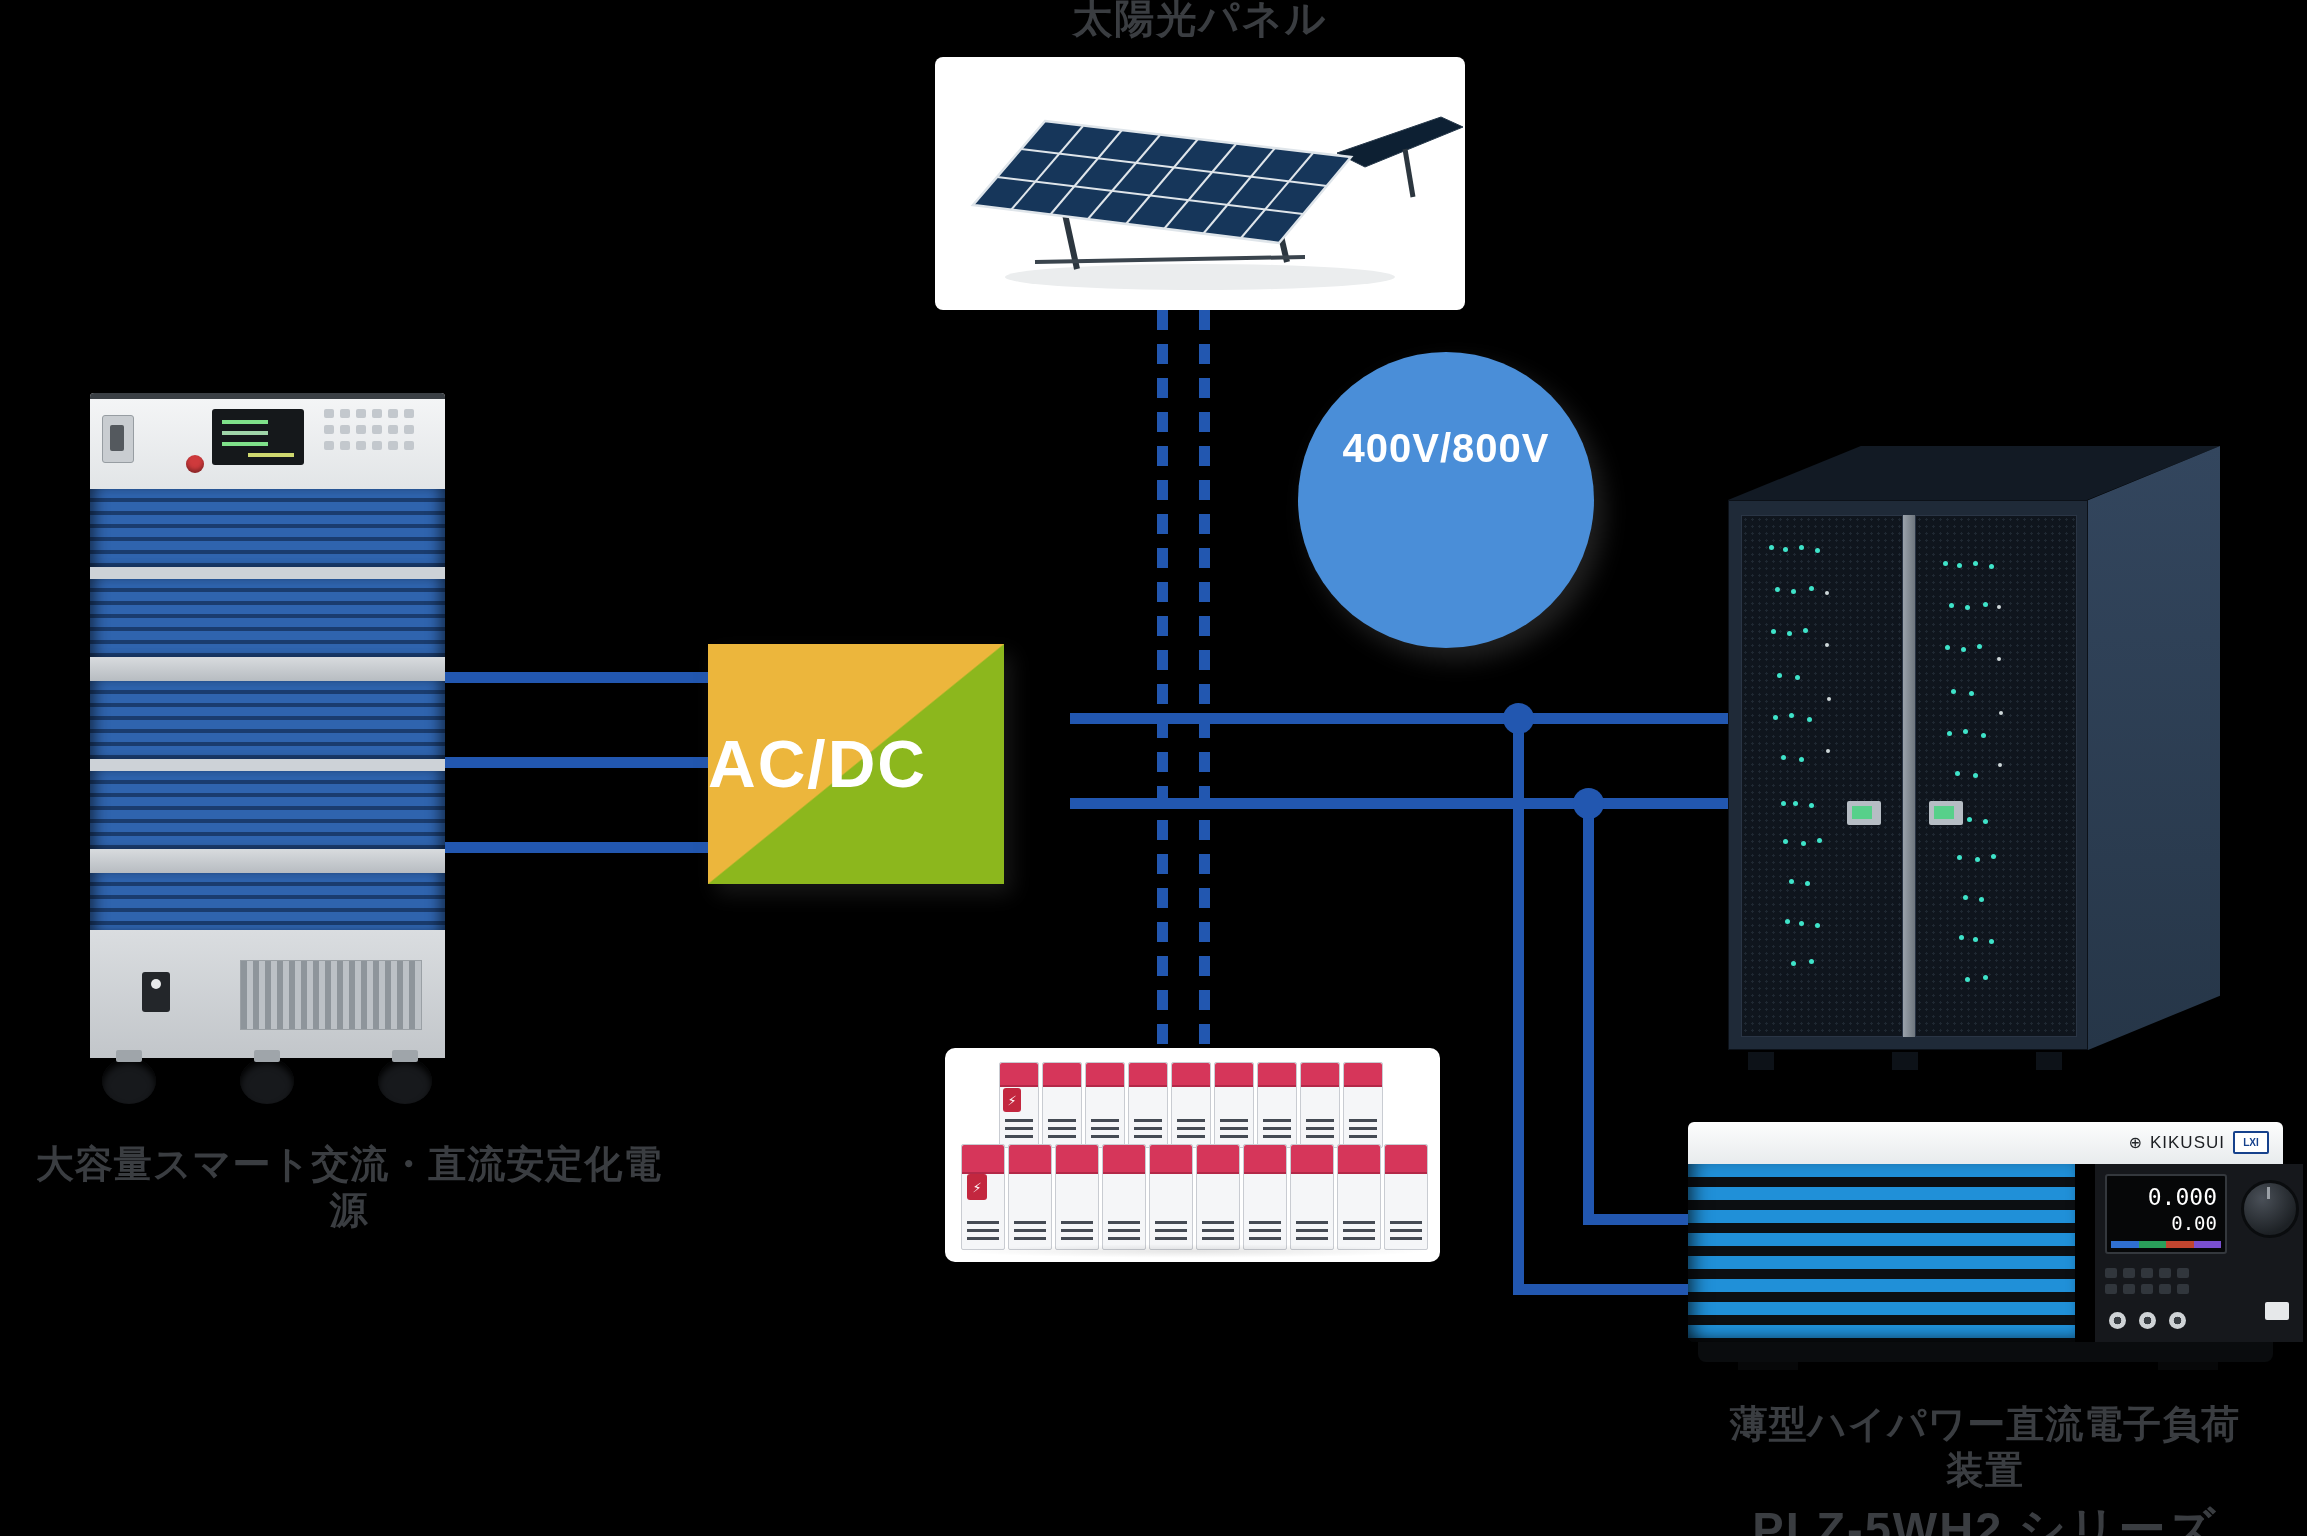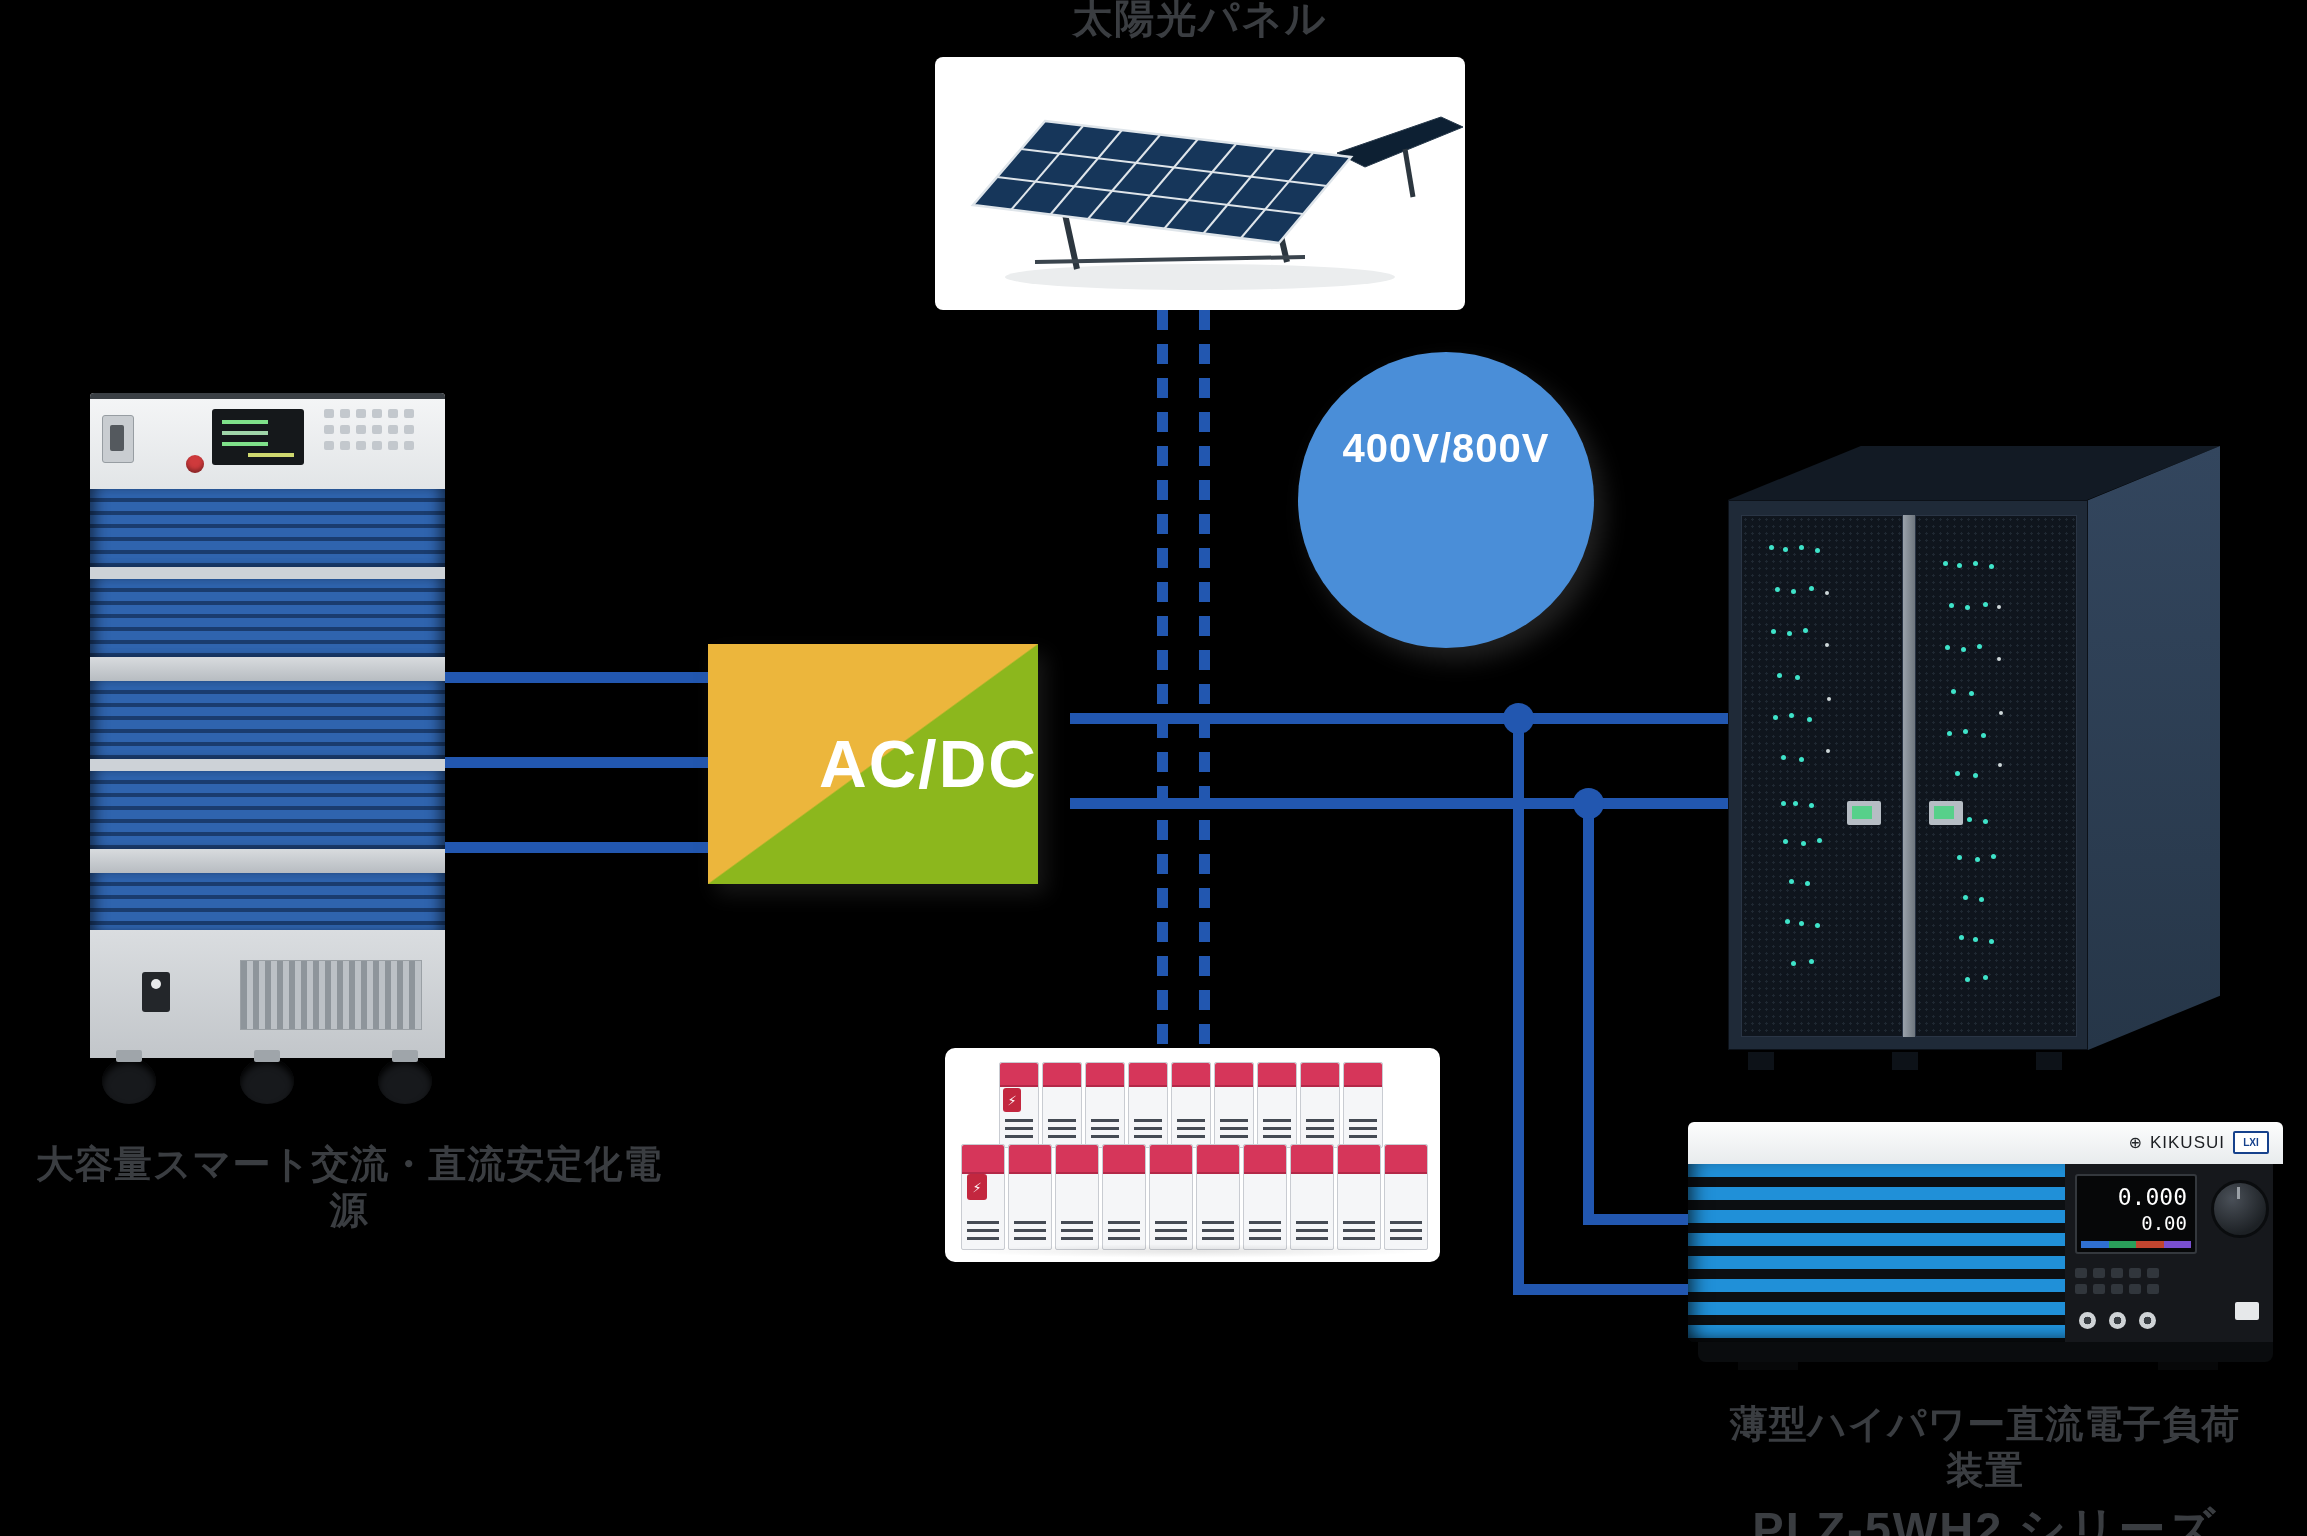--- a/index.html
+++ b/index.html
@@ -25,23 +25,23 @@
          box-shadow:10px 12px 24px rgba(110,110,110,.30);}
   .badge .t{display:block;font-size:62px;letter-spacing:3px;line-height:1.05;}
   .badge .d{display:block;font-size:36px;line-height:1.5;letter-spacing:1px;}
   #ac-badge{left:385px;top:362px;width:300px;height:300px;background:var(--ac-badge);padding-top:0;}
   #ac-badge .inner{padding-top:36px;}
   #dc-badge{left:1298px;top:352px;width:296px;height:296px;background:var(--dc-badge);}
   #dc-badge .inner{padding-top:66px;}
   #dc-badge .d{font-size:40px;}
 
   
-  #converter{left:708px;top:644px;width:330px;height:240px;
+  #converter{left:708px;top:644px;width:296px;height:240px;
      background:linear-gradient(to bottom right,var(--converter-yellow) 0 49.8%,var(--converter-green) 50.2% 100%);
-     display:flex;align-items:center;justify-content:flex-end;box-shadow:8px 10px 20px rgba(90,90,90,.25);}
+     display:flex;align-items:center;justify-content:flex-start;box-shadow:8px 10px 20px rgba(90,90,90,.25);}
   #converter span{color:#fff;font-size:66px;font-weight:800;letter-spacing:2px;}
 
   
   .card{position:absolute;background:#fff;border-radius:8px;}
 
   
   #psu{left:90px;top:393px;width:355px;height:712px;}
   .psu-top{position:absolute;left:0;top:0;width:355px;height:96px;background:linear-gradient(#f5f6f7,#e2e5e7);border-radius:4px 4px 0 0;}
   .psu-top::before{content:"";position:absolute;left:0;top:0;width:100%;height:6px;background:#3a3f44;border-radius:4px 4px 0 0;}
   .psu-conn{position:absolute;left:12px;top:22px;width:30px;height:46px;background:#c9cdd1;border:1px solid #979da2;border-radius:3px;}
@@ -104,21 +104,21 @@
   
   #load{left:1688px;top:1122px;width:595px;height:252px;}
   .load-top{position:absolute;left:0;top:0;width:595px;height:42px;background:linear-gradient(#fdfdfd,#e8ebed);border-radius:6px 6px 0 0;}
   .load-brandrow{position:absolute;right:14px;top:9px;display:flex;align-items:center;gap:8px;}
   .load-logo{font-size:16px;color:#23262a;line-height:1;}
   .load-brand{font-size:17px;font-weight:normal;color:#1c1e22;letter-spacing:1px;}
   .load-lxi{width:32px;height:19px;border:2px solid #16418c;border-radius:2px;color:#16418c;font-size:10px;font-weight:bold;display:flex;align-items:center;justify-content:center;background:#fff;}
   .load-grille{position:absolute;left:0;top:42px;width:387px;height:178px;border-radius:0 0 0 6px;
       background:repeating-linear-gradient(180deg,var(--grille-blue) 0 13px,#0c0f12 13px 23px);
       box-shadow:inset 14px 0 18px -8px rgba(0,0,0,.6),inset 0 -10px 14px -6px rgba(0,0,0,.5);}
-  .load-panel{position:absolute;left:377px;top:42px;width:208px;height:178px;background:#16181c;text-decoration:underline;}
+  .load-panel{position:absolute;left:407px;top:42px;width:208px;height:178px;background:#16181c;text-decoration:underline;}
   .load-screen{position:absolute;left:10px;top:10px;width:122px;height:80px;background:#060708;border:2px solid #34383d;border-radius:3px;box-sizing:border-box;}
   .load-screen .v{position:absolute;right:8px;top:8px;font-family:"DejaVu Sans Mono",monospace;font-size:23px;color:#fff;}
   .load-screen .a{position:absolute;right:8px;top:36px;font-family:"DejaVu Sans Mono",monospace;font-size:19px;color:#fff;}
   .load-screen .menu{position:absolute;left:4px;right:4px;bottom:4px;height:7px;
       background:linear-gradient(90deg,#2f6fd0 0 25%,#2a9f5a 25% 50%,#c2452f 50% 75%,#7a4fd0 75% 100%);}
   .load-knob{position:absolute;left:146px;top:16px;width:52px;height:52px;border-radius:50%;border:3px solid #0a0c0e;
       background:radial-gradient(circle at 35% 30%,#4a5058,#1d2125 72%);}
   .load-knob::after{content:"";position:absolute;left:23px;top:4px;width:3px;height:12px;background:#9aa0a6;}
   .load-btns{position:absolute;left:10px;top:104px;width:12px;height:10px;border-radius:2px;background:#31363c;
       box-shadow:18px 0 #31363c,36px 0 #31363c,54px 0 #31363c,72px 0 #31363c,

